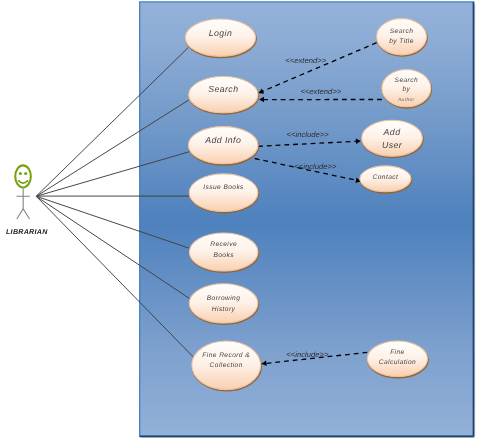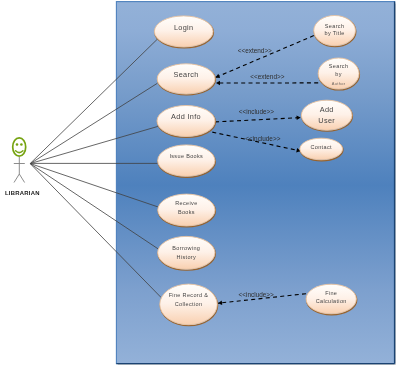--- a/index.html
+++ b/index.html
@@ -1,18 +1,18 @@
 <!DOCTYPE html>
 <html><head>
 <meta charset="utf-8">
 <title>Use Case Diagram</title>
 <style>
   html,body{margin:0;padding:0;background:#ffffff;width:400px;height:369px;overflow:hidden;}
   #root{position:relative;width:400px;height:369px;overflow:hidden;background:#ffffff;
-        font-family:"Liberation Sans",sans-serif;}
+        font-family:"Liberation Sans",sans-serif;font-style:italic;}
   #canvas{display:block;position:absolute;left:0;top:0;will-change:transform;}
   .uc-text{font-family:"Liberation Sans",sans-serif;fill:#454545;text-anchor:middle;letter-spacing:0.35px;}
   .stereo-text{font-family:"Liberation Sans",sans-serif;font-size:6.4px;fill:#2E2E2E;text-anchor:middle;}
   .actor-label{font-family:"Liberation Sans",sans-serif;font-size:5.9px;font-weight:bold;fill:#1A1A1A;letter-spacing:0.25px;}
 </style>
 </head>
 <body>
 
 <div id="root">
   <svg id="canvas" width="400" height="369" viewBox="0 0 400 369">

